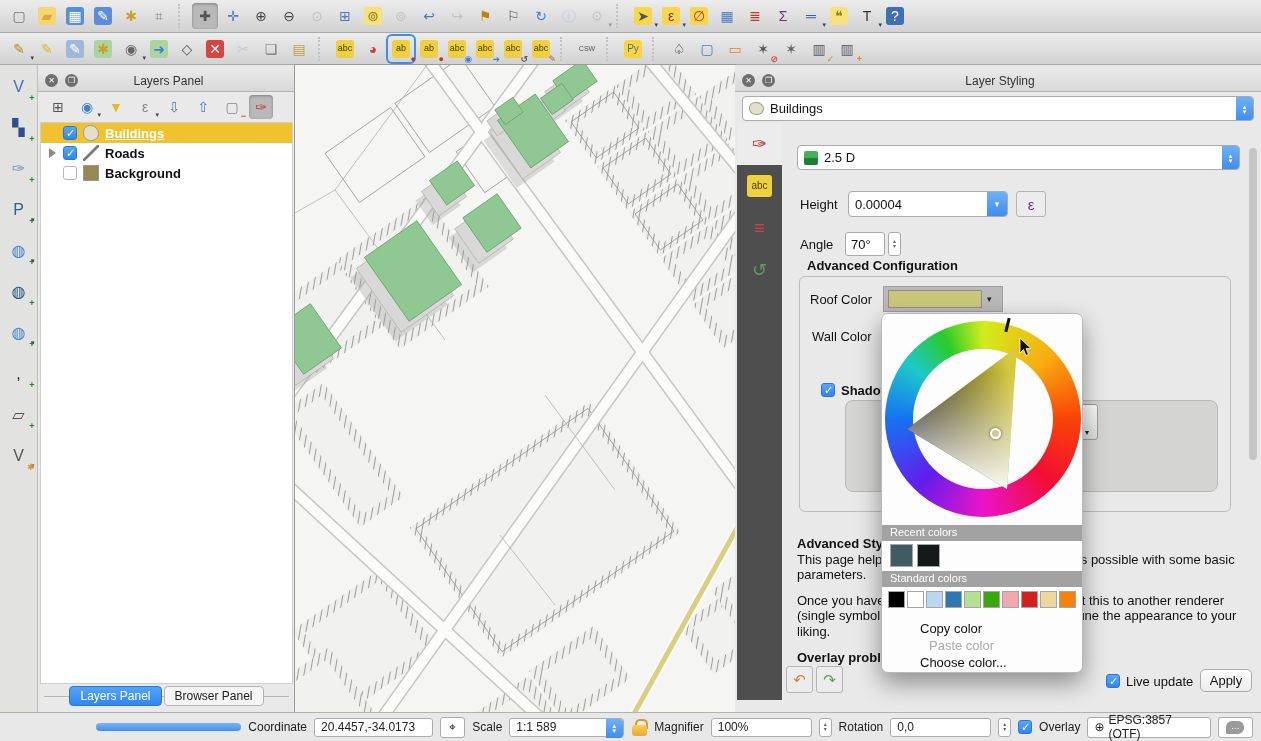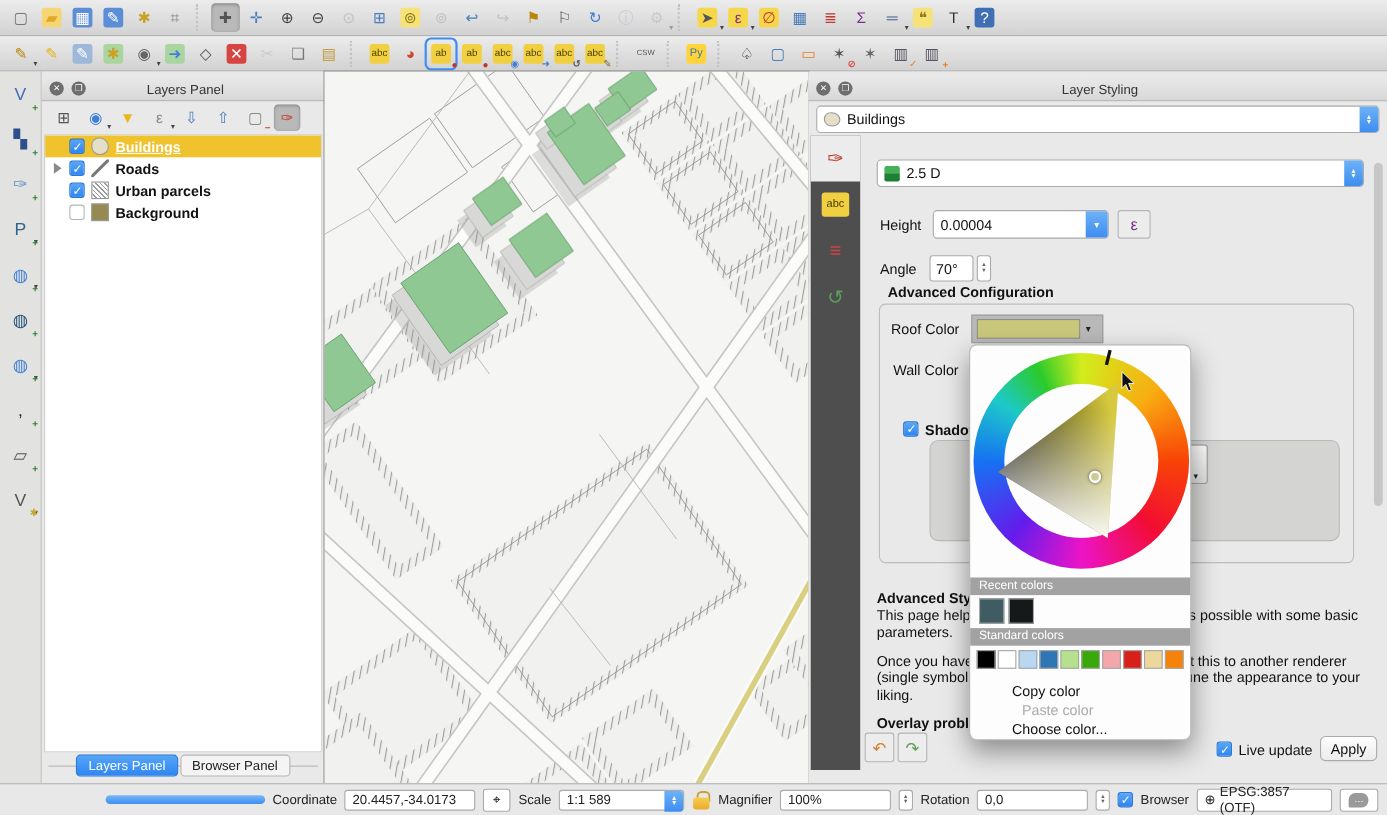--- a/index.html
+++ b/index.html
@@ -637,26 +637,20 @@
           <span class="expander"></span>
           <span class="cb checked"></span>
           <span class="licon ic-polygon"></span>
           <span class="llabel">Buildings</span>
         </div>
         <div class="lrow">
           <span class="expander show"></span>
           <span class="cb checked"></span>
           <span class="licon ic-line"></span>
           <span class="llabel">Roads</span>
-        </div>
-        <div class="lrow">
-          <span class="expander"></span>
-          <span class="cb checked"></span>
-          <span class="licon ic-hatch-gray"></span>
-          <span class="llabel">Urban parcels</span>
         </div>
         <div class="lrow">
           <span class="expander"></span>
           <span class="cb"></span>
           <span class="licon ic-olive"></span>
           <span class="llabel">Background</span>
         </div>
     </div>
     <div class="ptabs">
       <span class="tabline"></span>
@@ -875,21 +869,21 @@
     <span class="sbox" style="width:104px">
       <span>100%</span>
     </span>
     <span class="stepper" style="position:static;height:19px"></span>
     <span>Rotation</span>
     <span class="sbox" style="width:104px">
       <span>0,0</span>
     </span>
     <span class="stepper" style="position:static;height:19px"></span>
     <span class="cb checked"></span>
-    <span>Browser</span>
+    <span>Overlay</span>
     <span class="sbtn">
       <span>⊕</span>
       <span>EPSG:3857 (OTF)</span>
     </span>
     <span class="sbtn" style="width:36px">
       <span class="bubble">…</span>
     </span>
   </div>
 
   <div class="popup">

